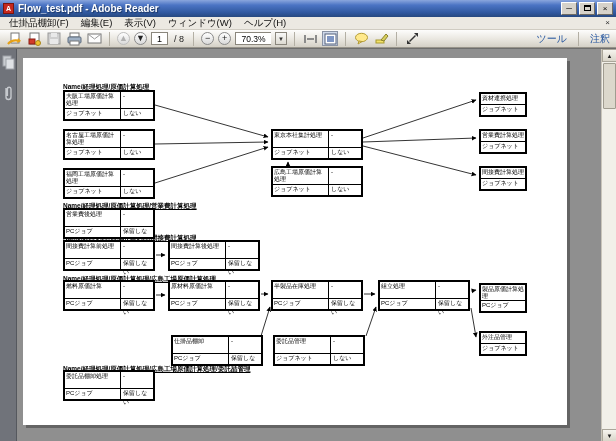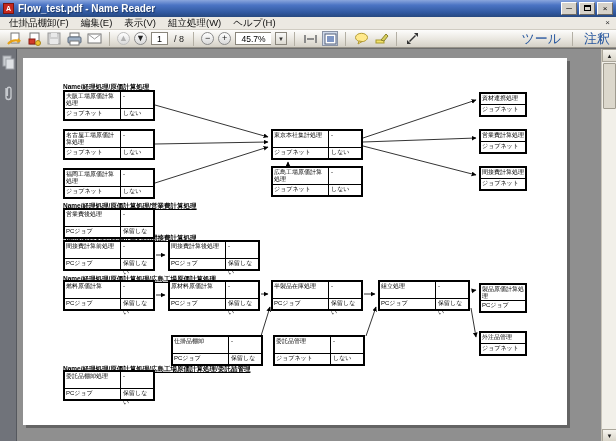--- a/index.html
+++ b/index.html
@@ -34,21 +34,21 @@
   .circle-btn { width:13px; height:13px; border-radius:50%; border:1px solid #8a8a8a;
     background:linear-gradient(#fff,#d9d9d9); font-size:9px; line-height:11px; text-align:center; color:#222; }
   .circle-btn.disabled { color:#b0b0b0; border-color:#bdbdbd; }
   .page-input { width:17px; height:13px; background:#fff; border:1px solid #8a867c; font-size:9px; text-align:center; line-height:12px; }
   .page-count { font-size:9px; color:#222; padding:0 2px; white-space:nowrap; }
   .zoom-box { width:36px; height:13px; background:#fff; border:1px solid #8a867c; border-right:none;
     font-size:8.5px; text-align:center; line-height:12px; }
   .zoom-caret { width:12px; height:13px; border:1px solid #8a867c; background:linear-gradient(#f8f8f7,#dedbd2);
     font-size:6px; line-height:12px; text-align:center; color:#333; }
   .right-tools { margin-left:auto; display:flex; align-items:center; gap:8px; }
-  .tool-link { font-size:13px; color:#26569e; white-space:nowrap; }
+  .tool-link { font-size:10px; color:#26569e; white-space:nowrap; }
 
   
   .content { position:absolute; left:0; top:48px; width:616px; height:393px; background:#8f8f8f; border-top:1px solid #6d6d6d; }
   .sidebar { position:absolute; left:0; top:0; width:17px; height:393px; background:#70737a;
     border-right:1px solid #55585e; display:flex; flex-direction:column; align-items:center; padding-top:6px; gap:16px; }
   .side-icon { width:13px; height:15px; display:flex; align-items:center; justify-content:center; }
 
   .vscroll { position:absolute; right:0; top:0; width:15px; height:393px; background:#f2f0e9; border-left:1px solid #c9c5ba; }
   .scroll-btn { position:absolute; left:0; width:15px; height:13px; background:linear-gradient(#f6f4ee,#d9d5c9);
     border:1px solid #aaa69a; font-size:6px; text-align:center; line-height:12px; color:#222; }
@@ -72,35 +72,35 @@
   .nbox { position:absolute; width:48px; background:#fff; border:2px solid #000; font-size:6px; color:#000; }
   .nbox .ntitle { border-bottom:1px solid #000; padding:1px 1px 0 1px; line-height:7px; min-height:11px; }
   .nbox .ntype { height:10px; padding:0 1px; line-height:9px; }
   .wires { position:absolute; left:0; top:0; }
 </style>
 </head>
 <body>
 
 <div class="titlebar">
   <div class="app-icon">A</div>
-  <div class="title-text">Flow_test.pdf - Name Reader</div>
+  <div class="title-text">Flow_test.pdf - Adobe Reader</div>
   <div class="winbtns">
     <div class="winbtn">─</div>
     <div class="winbtn">
         <div class="restore-glyph"></div>
       </div>
     <div class="winbtn">×</div>
   </div>
 </div>
 
 <div class="menubar">
   <span class="menu-item">仕掛品棚卸(F)</span>
   <span class="menu-item">編集(E)</span>
   <span class="menu-item">表示(V)</span>
-  <span class="menu-item">組立処理(W)</span>
+  <span class="menu-item">ウィンドウ(W)</span>
   <span class="menu-item">ヘルプ(H)</span>
 </div>
 <div class="tb-close">×</div>
 
 <div class="toolbar">
   <div class="tbtn">
     <svg width="15" height="14">
       <rect x="4" y="1" width="8" height="10" fill="#fff" stroke="#777"></rect>
       <path d="M1 12 Q5 7 13 9" stroke="#e6a117" stroke-width="2.2" fill="none"></path>
       <path d="M11 6 L14 9 L10 11 z" fill="#e6a117"></path>
@@ -134,21 +134,21 @@
     </svg>
   </div>
   <div class="tsep"></div>
   <div class="circle-btn disabled">▲</div>
   <div class="circle-btn">▼</div>
   <input class="page-input" value="1" style="">
   <span class="page-count">/ 8</span>
   <div class="tsep"></div>
   <div class="circle-btn">−</div>
   <div class="circle-btn">+</div>
-  <div class="zoom-box">45.7%</div>
+  <div class="zoom-box">70.3%</div>
   <div class="zoom-caret">▼</div>
   <div class="tsep"></div>
   <div class="tbtn">
     <svg width="15" height="12">
       <rect x="1" y="2" width="2" height="8" fill="#8b8b8b"></rect>
       <rect x="12" y="2" width="2" height="8" fill="#8b8b8b"></rect>
       <rect x="4" y="5" width="7" height="2" fill="#8b8b8b"></rect>
     </svg>
   </div>
   <div class="tbtn" style="border:1px solid #8a93a5; background:#cfd9ea;">

